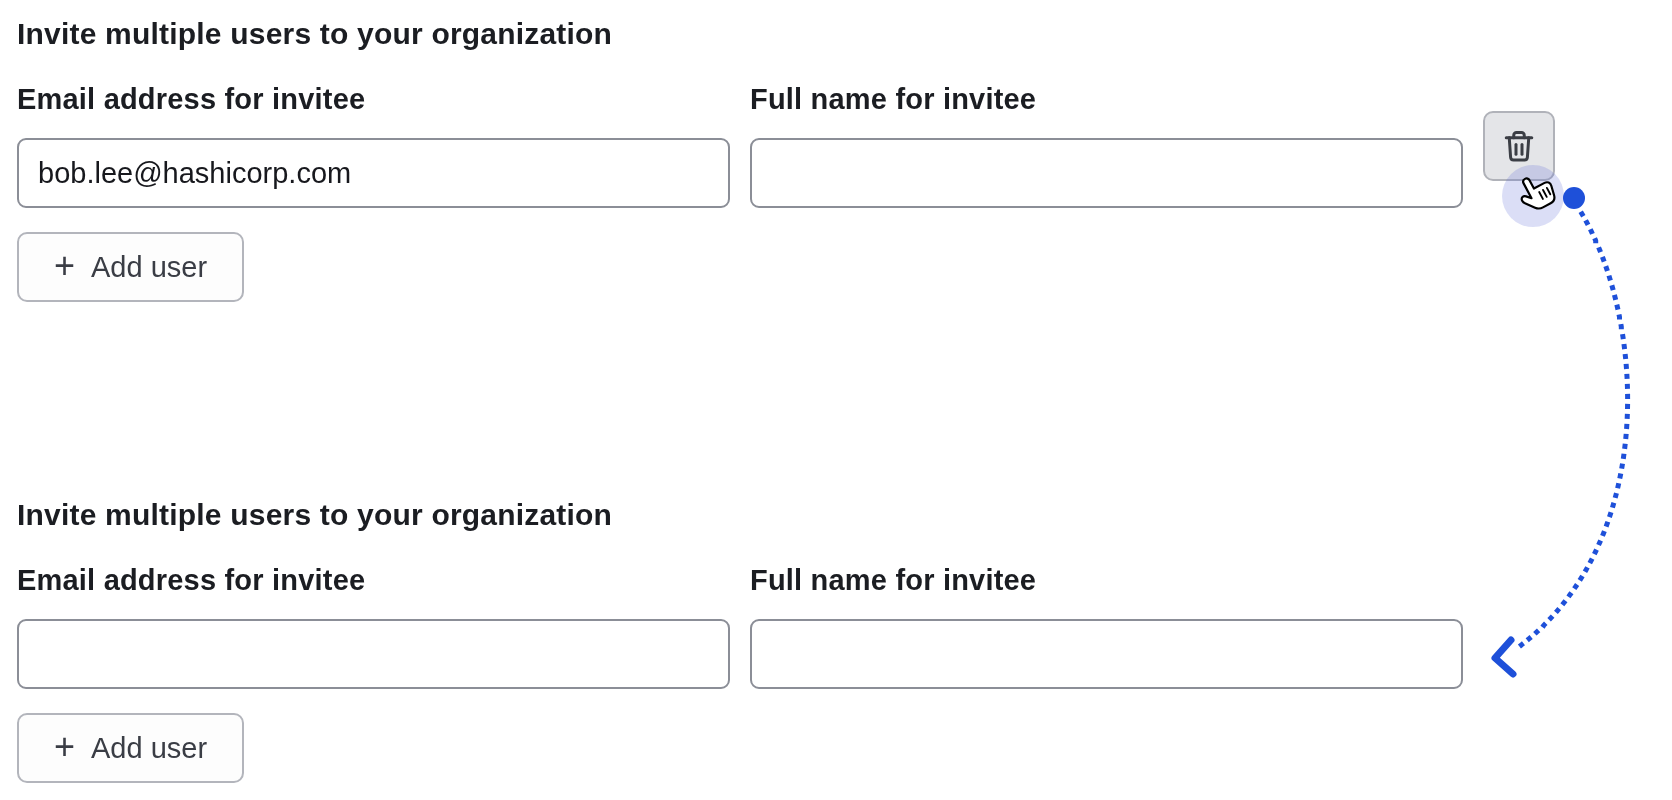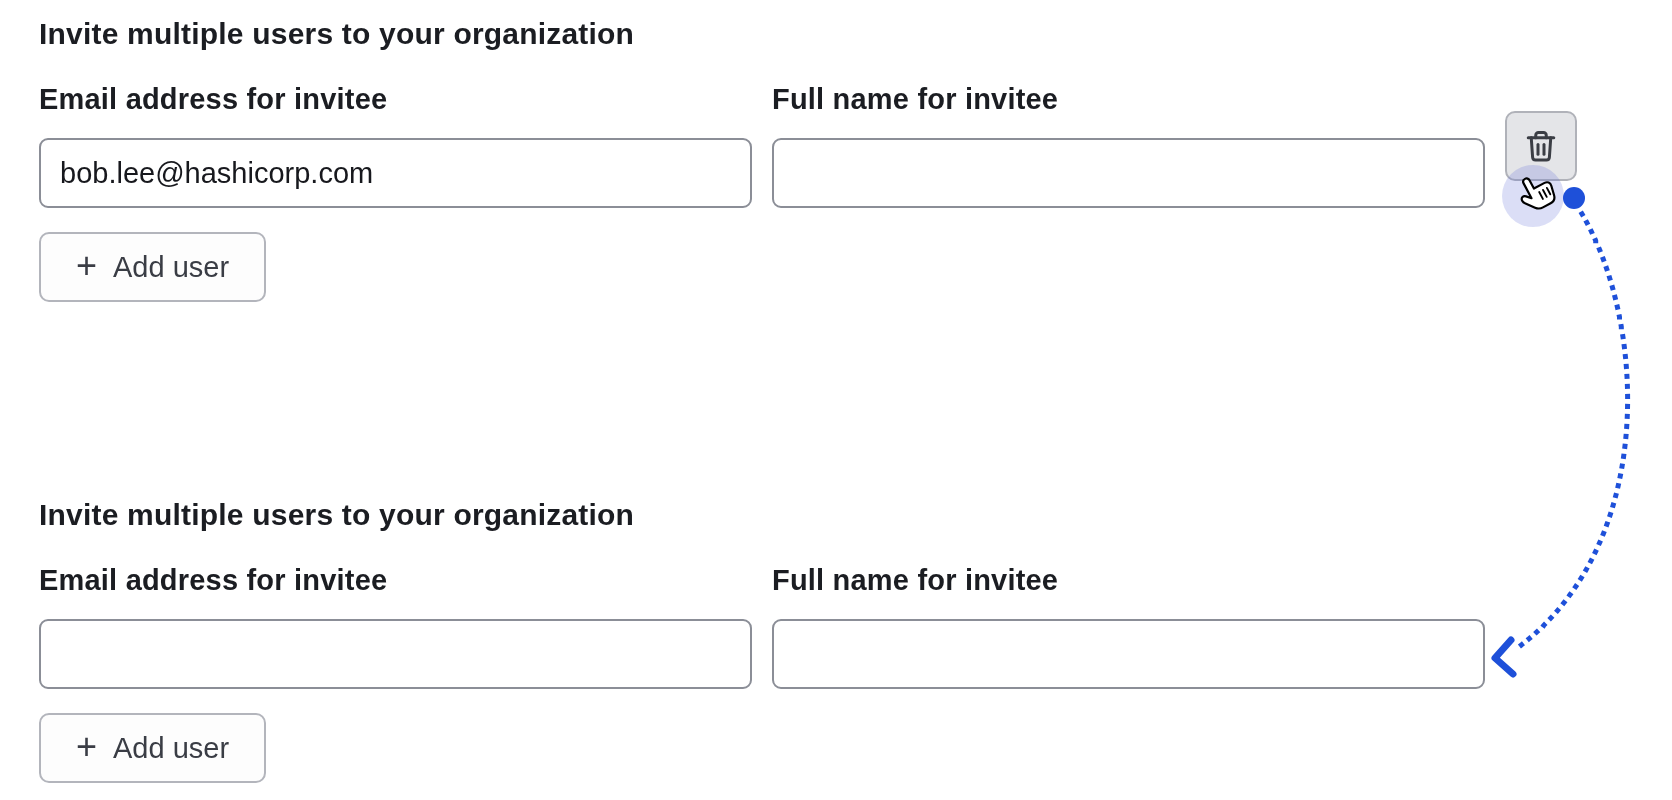--- a/index.html
+++ b/index.html
@@ -3,21 +3,21 @@
 <meta charset="utf-8">
 <style>
   html,body{margin:0;padding:0;background:#fff;}
   .page{
     position:relative;
     width:1672px;height:800px;
     background:#ffffff;
     font-family:"Liberation Sans", sans-serif;
     overflow:hidden;
   }
-  .invite-section{position:absolute;left:17px;right:8px;margin-left:22px;}
+  .invite-section{position:absolute;left:17px;right:8px;}
   .section-title{
     font-size:30px;font-weight:700;color:#1b1d22;
     margin:0 0 32px 0;line-height:36px;letter-spacing:.2px;
   }
   .form-row{display:flex;gap:20px;align-items:center;}
   .field{width:713px;}
   .field-label{
     display:block;font-size:29px;font-weight:700;color:#1b1d22;
     line-height:30px;margin-bottom:24px;letter-spacing:.2px;
   }

